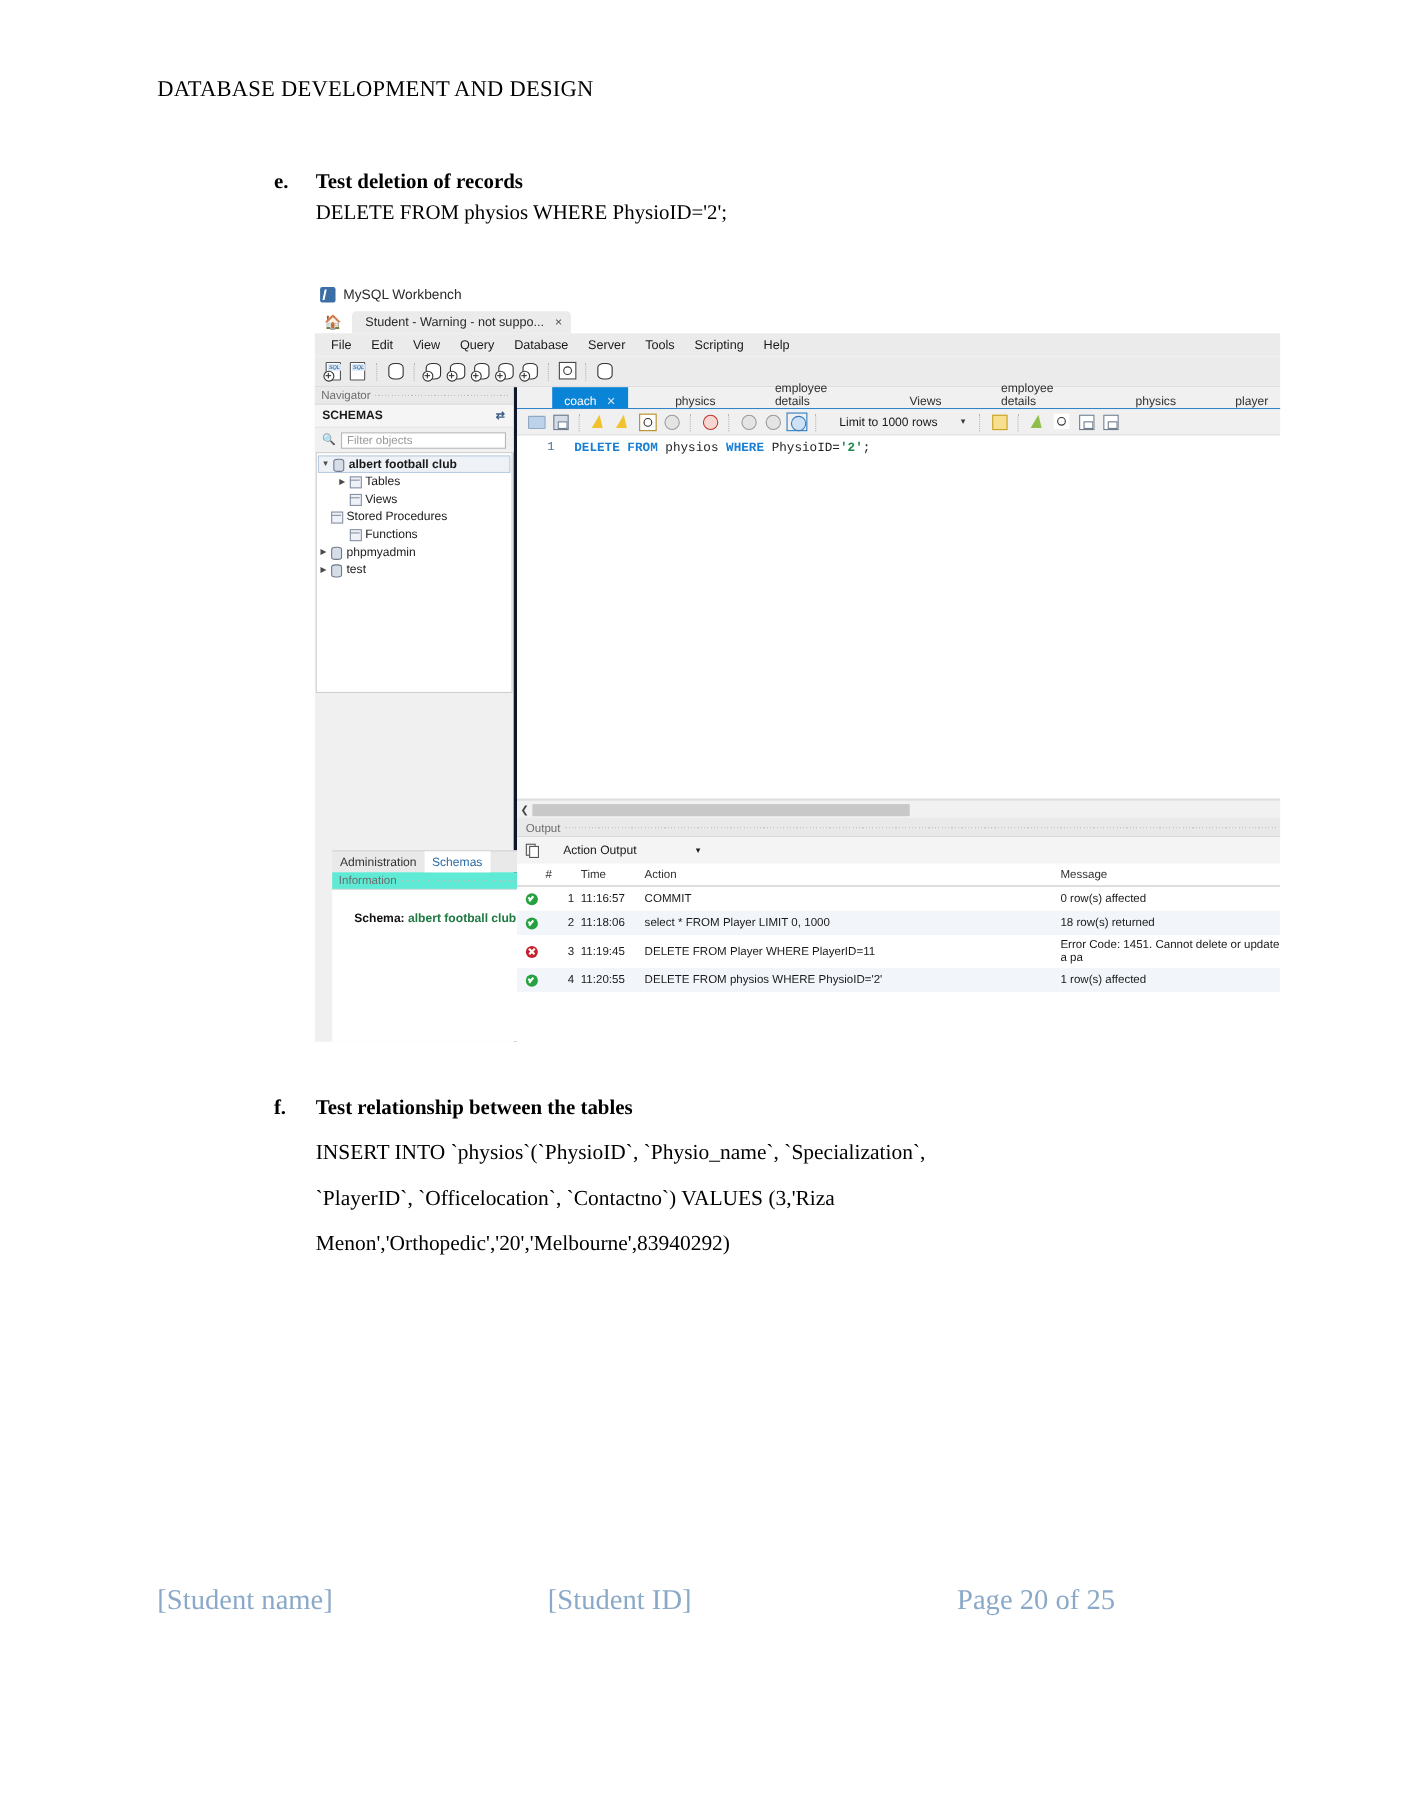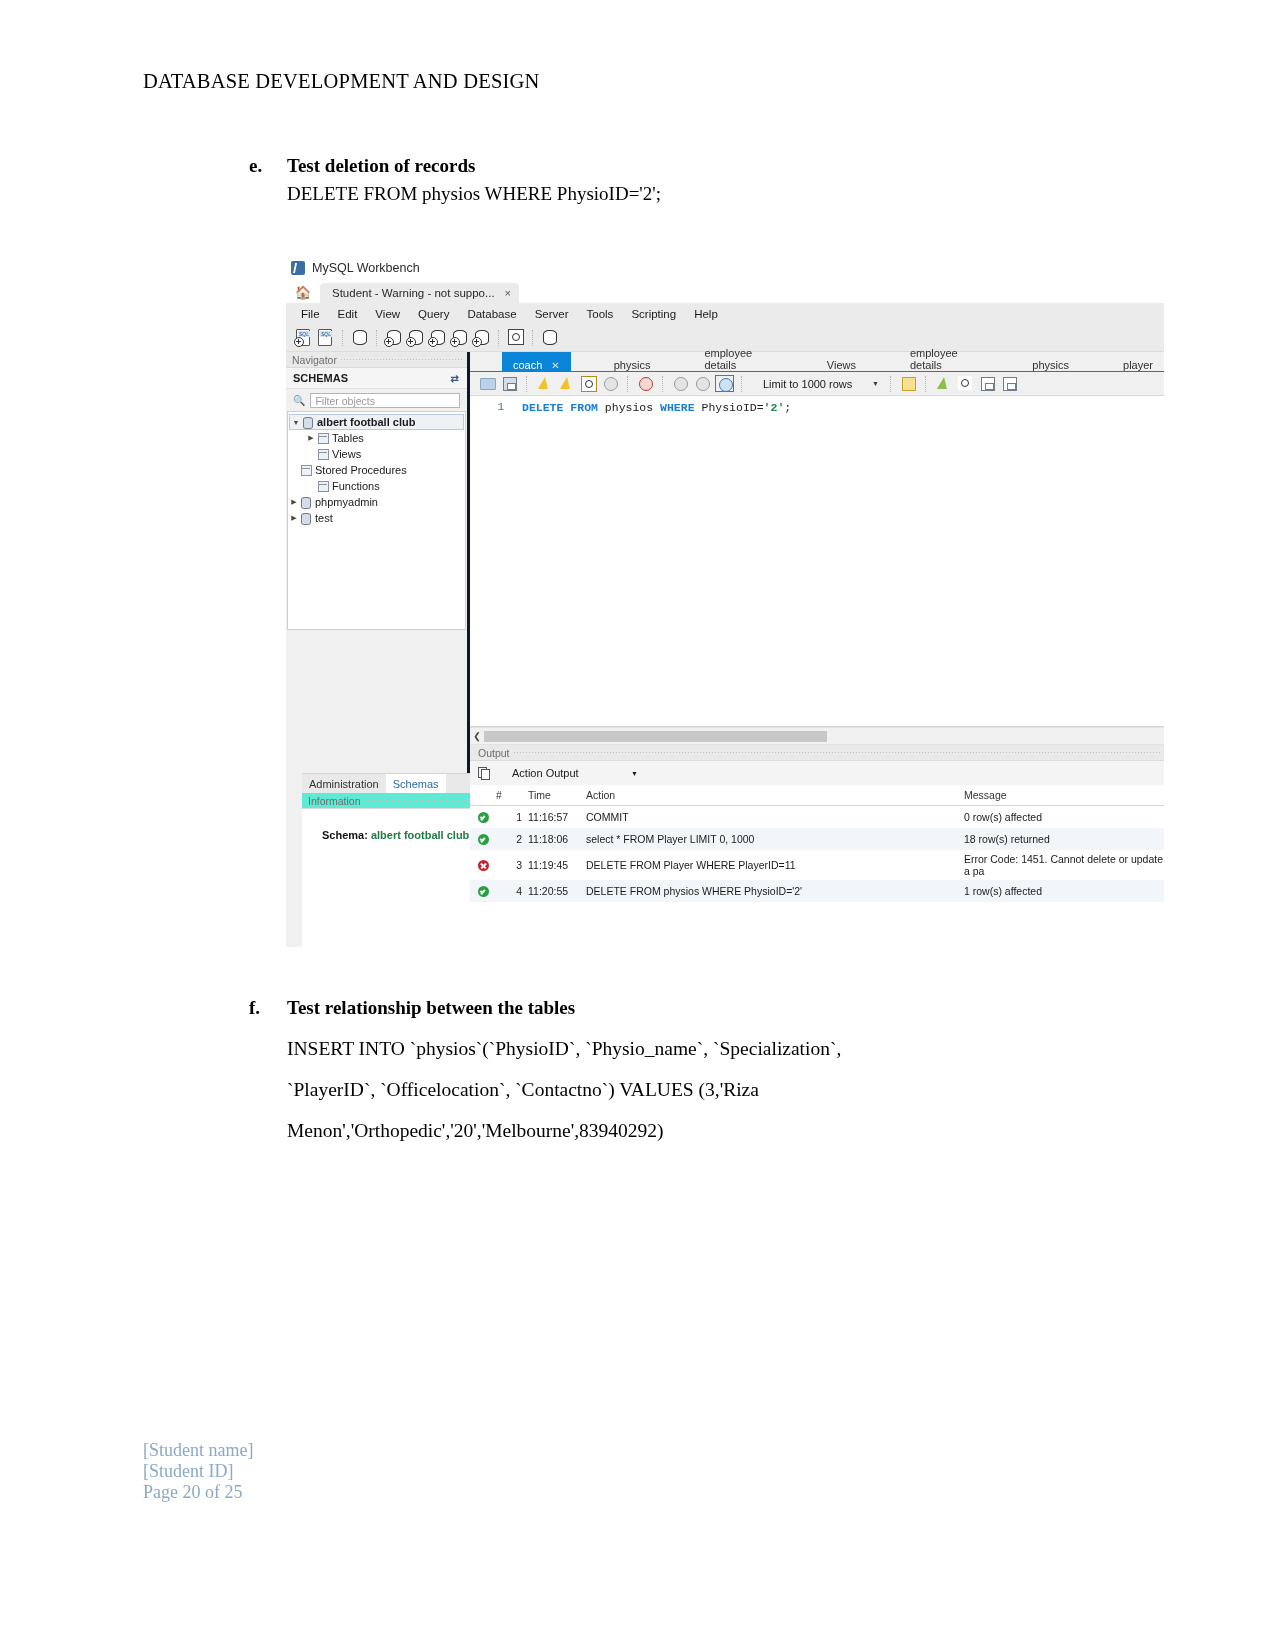--- a/index.html
+++ b/index.html
@@ -28,21 +28,21 @@
     margin-left:38px;margin-top:10px;font-size:19.5px;
     text-align:justify;line-height:2.1;
     text-align-last:left;
     color:#000;
   }
   .para-justify span.j{display:inline;}
 
   
   .footer{
     position:absolute;left:143px;top:1440px;width:990px;
-    display:flex;color:#8aa9c8;font-size:18px;flex-direction:column;
+    display:flex;color:#8aa9c8;font-size:26px;
   }
   .footer .f1{width:355px;}
   .footer .f2{width:372px;}
   .footer .f3{flex:1;}
 
   
   .wb{
     position:absolute;left:286px;top:255px;
     width:878px;height:692px;
     background:#ffffff;

